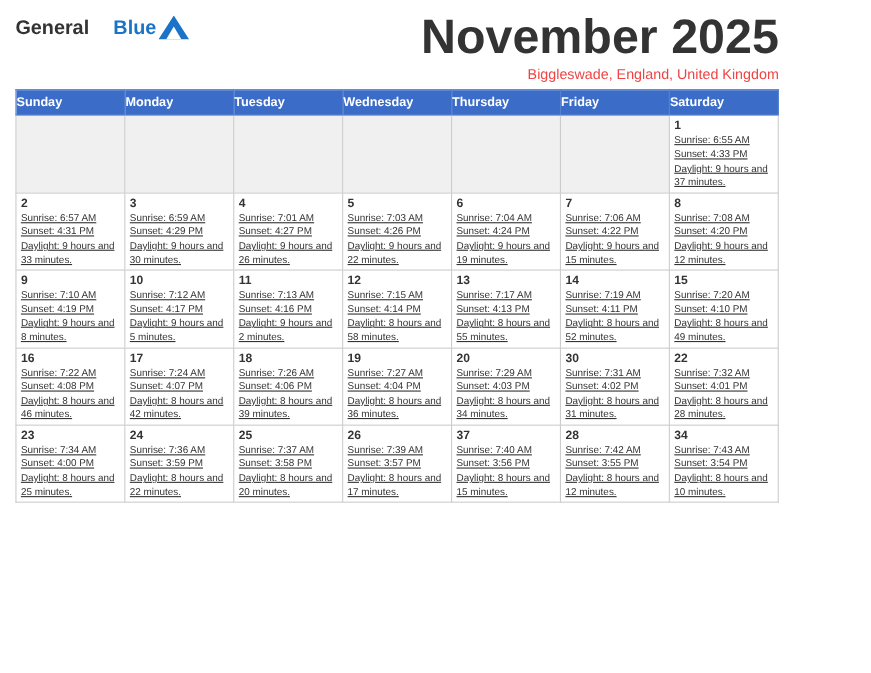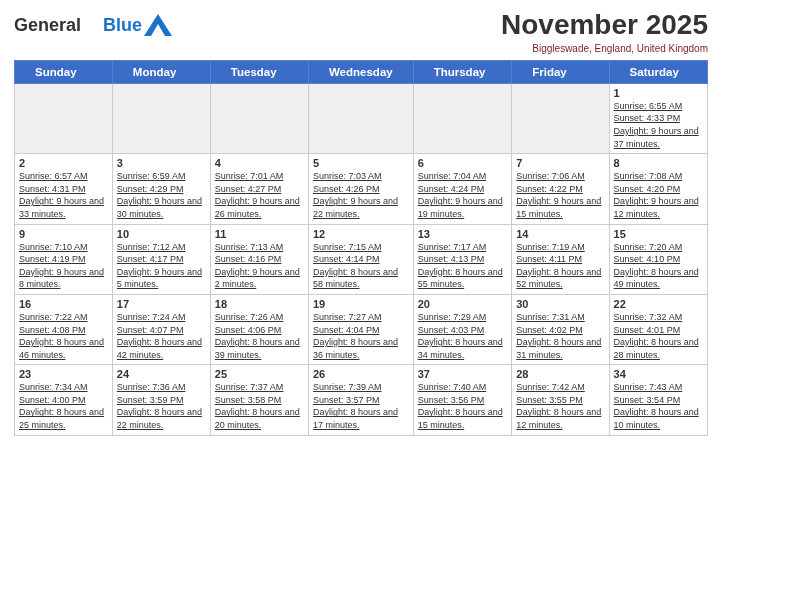--- a/index.html
+++ b/index.html
@@ -40,41 +40,41 @@
     .logo-blue { color: #1a73c9; padding-left: 22px; }
     .logo-icon {
       width: 28px;
       height: 22px;
       margin-left: 2px;
     }
     .title-area {
       text-align: right;
     }
     .month-title {
-      font-size: 28px;
+      font-size: 44px;
       font-weight: bold;
       color: #333;
       line-height: 1.1;
     }
     .subtitle {
-      font-size: 10px;
-      color: #7f1d1d;
+      font-size: 13px;
+      color: #ef4444;
       margin-top: 2px;
     }
     .calendar {
       width: 100%;
       border-collapse: collapse;
       border: 1px solid #ccc;
     }
     .calendar th {
       background: #3a6cc8;
       color: #fff;
       font-size: 11.5px;
       font-weight: bold;
-      padding: 5px 20px;
+      padding: 5px 0;
       text-align: left;
       border: 1px solid #5580d0;
     }
     .calendar td {
       border: 1px solid #ccc;
       vertical-align: top;
       padding: 3px 4px;
       width: calc(100% / 7);
       min-height: 70px;
       height: 70px;

